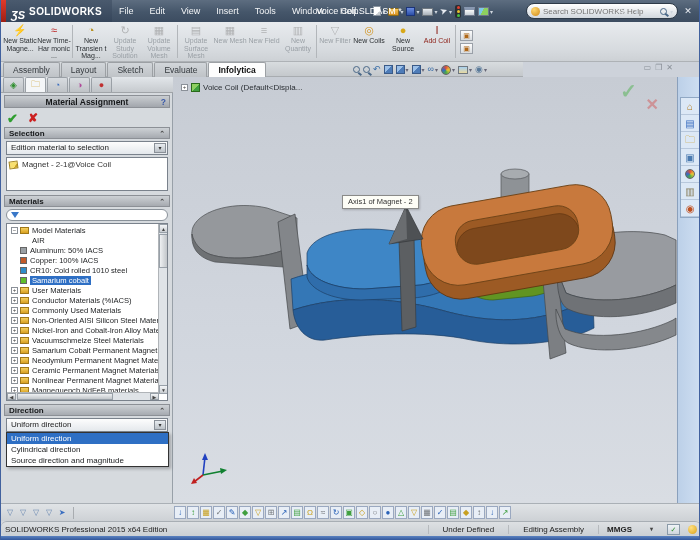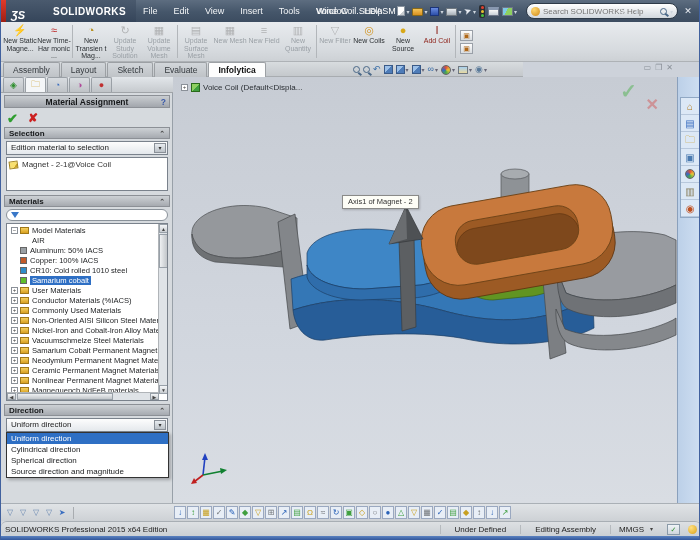--- a/index.html
+++ b/index.html
@@ -4,21 +4,21 @@
 <style>
   *{box-sizing:border-box;margin:0;padding:0;}
   html,body{width:700px;height:540px;overflow:hidden;}
   body{position:relative;font-family:"Liberation Sans",sans-serif;background:#d4d8dc;border-left:1px solid #41619e;border-right:1px solid #41619e;}
   .abs{position:absolute;}
   
   #titlebar{left:0;top:0;width:700px;height:22px;background:linear-gradient(#5d6d80,#45566a 55%,#3c4c60);display:flex;align-items:center;color:#f2f4f6;}
   #logo-stripe{width:5px;height:22px;background:linear-gradient(#e03a2a,#9e1f14);}
   #brand{display:flex;align-items:center;gap:4px;padding:0 10px 0 5px;height:22px;background:linear-gradient(#4a5a6e,#35455a);}
   #brand .dslogo{font-style:italic;font-weight:bold;font-size:11px;color:#fff;margin-top:8px;}
-  #brand .brandname{font-weight:bold;font-size:10px;letter-spacing:.4px;color:#fff;margin-left:24px;}
+  #brand .brandname{font-weight:bold;font-size:10px;letter-spacing:.4px;color:#fff;}
   #menubar{display:flex;gap:2px;font-size:9px;}
   #menubar .menu{padding:3px 7px;cursor:default;}
   #qat{display:flex;align-items:center;gap:3px;margin-left:8px;}
   .qa-ico{display:flex;align-items:center;gap:1px;}
   .caret{font-size:6px;color:#cfd6de;}
   .qa-page{width:8px;height:10px;background:linear-gradient(135deg,#fff 70%,#c8ccd0 71%);border:1px solid #8a94a0;}
   .qa-folder{width:11px;height:8px;background:linear-gradient(#f5c55a,#d89020);border:1px solid #8a6a18;border-radius:1px;margin-top:2px;}
   .qa-save{width:9px;height:9px;background:linear-gradient(#6a8ce0,#2c4fa8);border:1px solid #1c3478;}
   .qa-print{width:11px;height:8px;background:linear-gradient(#e8ecf0,#a8b0b8);border:1px solid #707880;margin-top:2px;}
   .qa-cursor{font-size:9px;color:#e8ecf2;transform:rotate(-20deg);}
@@ -114,21 +114,21 @@
   
   #bottombar{left:0;top:503px;width:700px;height:18px;background:linear-gradient(#e0e3e6,#cdd1d5);border-top:1px solid #aab0b6;display:flex;align-items:center;padding-left:3px;}
   .bt-ico{width:12px;height:13px;display:flex;align-items:center;justify-content:center;font-size:8px;margin-right:1px;cursor:default;}
   .bt-ico.framed{border:1px solid #9aa8c0;background:#e8eef6;}
   .bt-sep{width:1px;height:12px;background:#a8acb0;margin:0 4px;}
   .bt-gap{width:96px;}
   
   #statusbar{left:0;top:521px;width:700px;height:15px;background:linear-gradient(#dde0e3,#cbd0d4);border-top:1px solid #a8aeb4;display:flex;align-items:center;font-size:8px;color:#222;padding:0 4px;border-radius:6px;}
   #sb-left{flex:1;}
   .sb-item{padding:0 14px;border-left:1px solid #b6babe;}
-  .sb-units{display:flex;align-items:flex-start;gap:6px;padding:0 8px;border-left:1px solid #b6babe;}
+  .sb-units{display:flex;align-items:flex-start;gap:18px;padding:0 8px;border-left:1px solid #b6babe;font-weight:bold;}
   .sb-icobox{width:13px;height:11px;border:1px solid #8a9aa8;background:linear-gradient(#f0f4f8,#cfd6dc);font-size:7px;text-align:center;line-height:10px;color:#2f8f2f;margin-left:6px;}
   .sb-bulb{width:9px;height:9px;border-radius:50%;background:radial-gradient(circle at 35% 30%,#ffe080,#d8a018);margin-left:8px;}
   #bottom-edge{left:0;top:536px;width:700px;height:4px;background:linear-gradient(#5a82c0,#33589c);}
 </style>
 </head>
 <body>
 
 <div id="titlebar" class="abs">
   <div id="logo-stripe"></div>
   <div id="brand">
@@ -471,21 +471,20 @@
     <span>Direction</span>
     <span class="sec-collapse">⌃</span>
   </div>
   <div class="combo" style="top:341px;">
     <span>Uniform direction</span>
     <span class="dd">▾</span>
   </div>
   <div id="dir-list">
       <div class="opt selected">Uniform direction</div>
       <div class="opt">Cylindrical direction</div>
-      <div class="opt">Spherical direction</div>
       <div class="opt">Source direction and magnitude</div>
     </div>
 </div>
 
 <div id="viewport" class="abs">
   <svg width="504" height="426" viewBox="0 0 504 426">
 
     <path d="M20,150 C28,132 64,124 94,131 L124,141 L124,167 C100,181 58,185 36,177 C22,171 16,162 20,150 Z" fill="#95989c" stroke="#4a4d50" stroke-width="0.7"></path>
     <path d="M19,157 C18,172 26,181 42,185 L124,191 L124,167 C100,181 58,185 36,177 C27,173 21,166 19,157 Z" fill="#6e7174" stroke="#4a4d50" stroke-width="0.7"></path>
 

